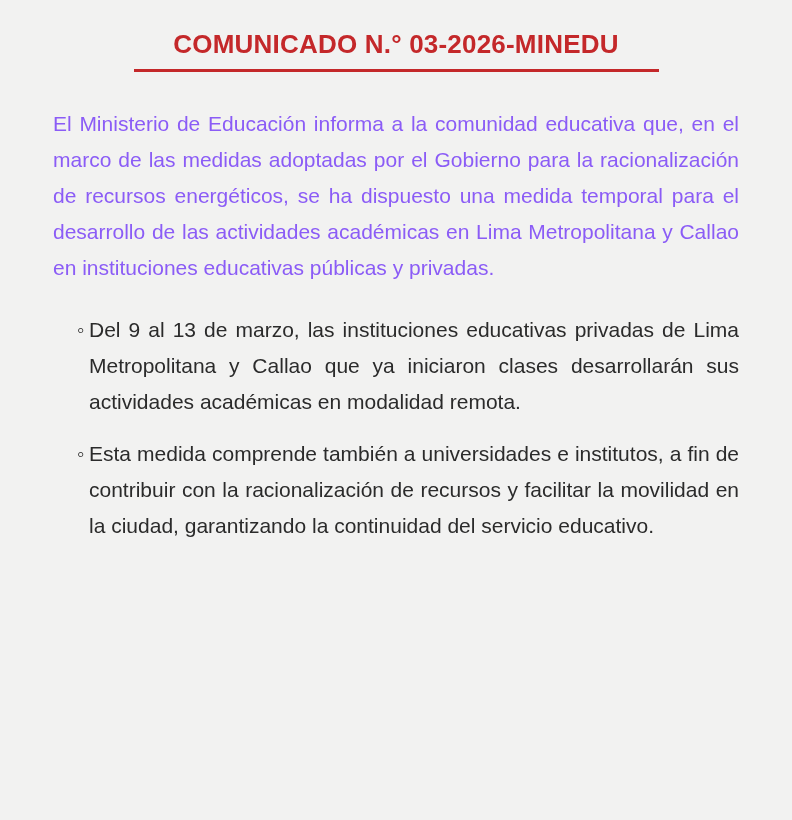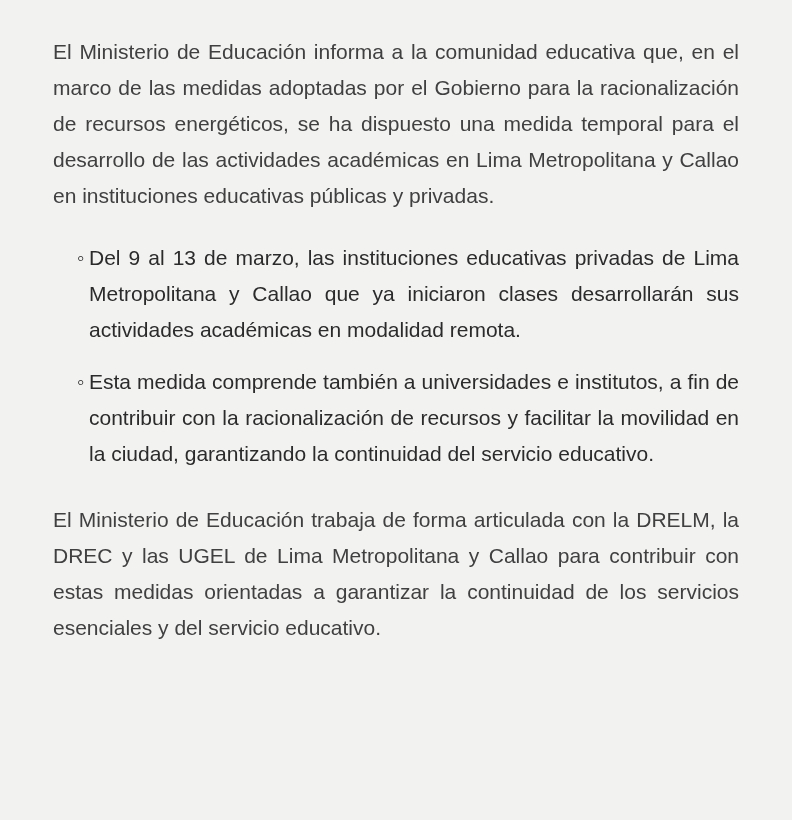--- a/index.html
+++ b/index.html
@@ -51,21 +51,21 @@
     width: 686px;            
     padding-top: 34px;
   }
 
   p.para {
     margin: 0;
     font-size: 21px;
     line-height: 36px;
     text-align: justify;
     text-justify: inter-word;
-    color: #404040;
+    color: #8b5cf6;
     hyphens: none;
   }
 
   .para + .bullet-list {
     margin-top: 26px;
   }
 
   .bullet-list {
     list-style: none;
     margin: 0;
@@ -104,34 +104,37 @@
     line-height: 36px;
     color: #2b2b2b;
     padding-top: 34px;
   }
 </style>
 </head>
 <body>
 
 <div class="sheet">
 
+  <div class="title-block">
+    <h1 class="doc-title">COMUNICADO N.° 03-2026-MINEDU</h1>
+    <div class="title-rule"></div>
+  </div>
 
   <div class="body-content">
 
     <p class="para">El Ministerio de Educación informa a la comunidad educativa que, en el marco de las medidas adoptadas por el Gobierno para la racionalización de recursos energéticos, se ha dispuesto una medida temporal para el desarrollo de las actividades académicas en Lima Metropolitana y Callao en instituciones educativas públicas y privadas.</p>
 
     <ul class="bullet-list">
       <li class="bullet-item">
         <span class="bullet-marker">◦</span>
         <span class="bullet-text">Del 9 al 13 de marzo, las instituciones educativas privadas de Lima Metropolitana y Callao que ya iniciaron clases desarrollarán sus actividades académicas en modalidad remota.</span>
       </li>
       <li class="bullet-item">
         <span class="bullet-marker">◦</span>
         <span class="bullet-text">Esta medida comprende también a universidades e institutos, a fin de contribuir con la racionalización de recursos y facilitar la movilidad en la ciudad, garantizando la continuidad del servicio educativo.</span>
       </li>
     </ul>
 
-    <p class="para">El Ministerio de Educación trabaja de forma articulada con la DRELM, la DREC y las UGEL de Lima Metropolitana y Callao para contribuir con estas medidas orientadas a garantizar la continuidad de los servicios esenciales y del servicio educativo.</p>
 
   </div>
 
 
 </div>
 
 </body></html>

